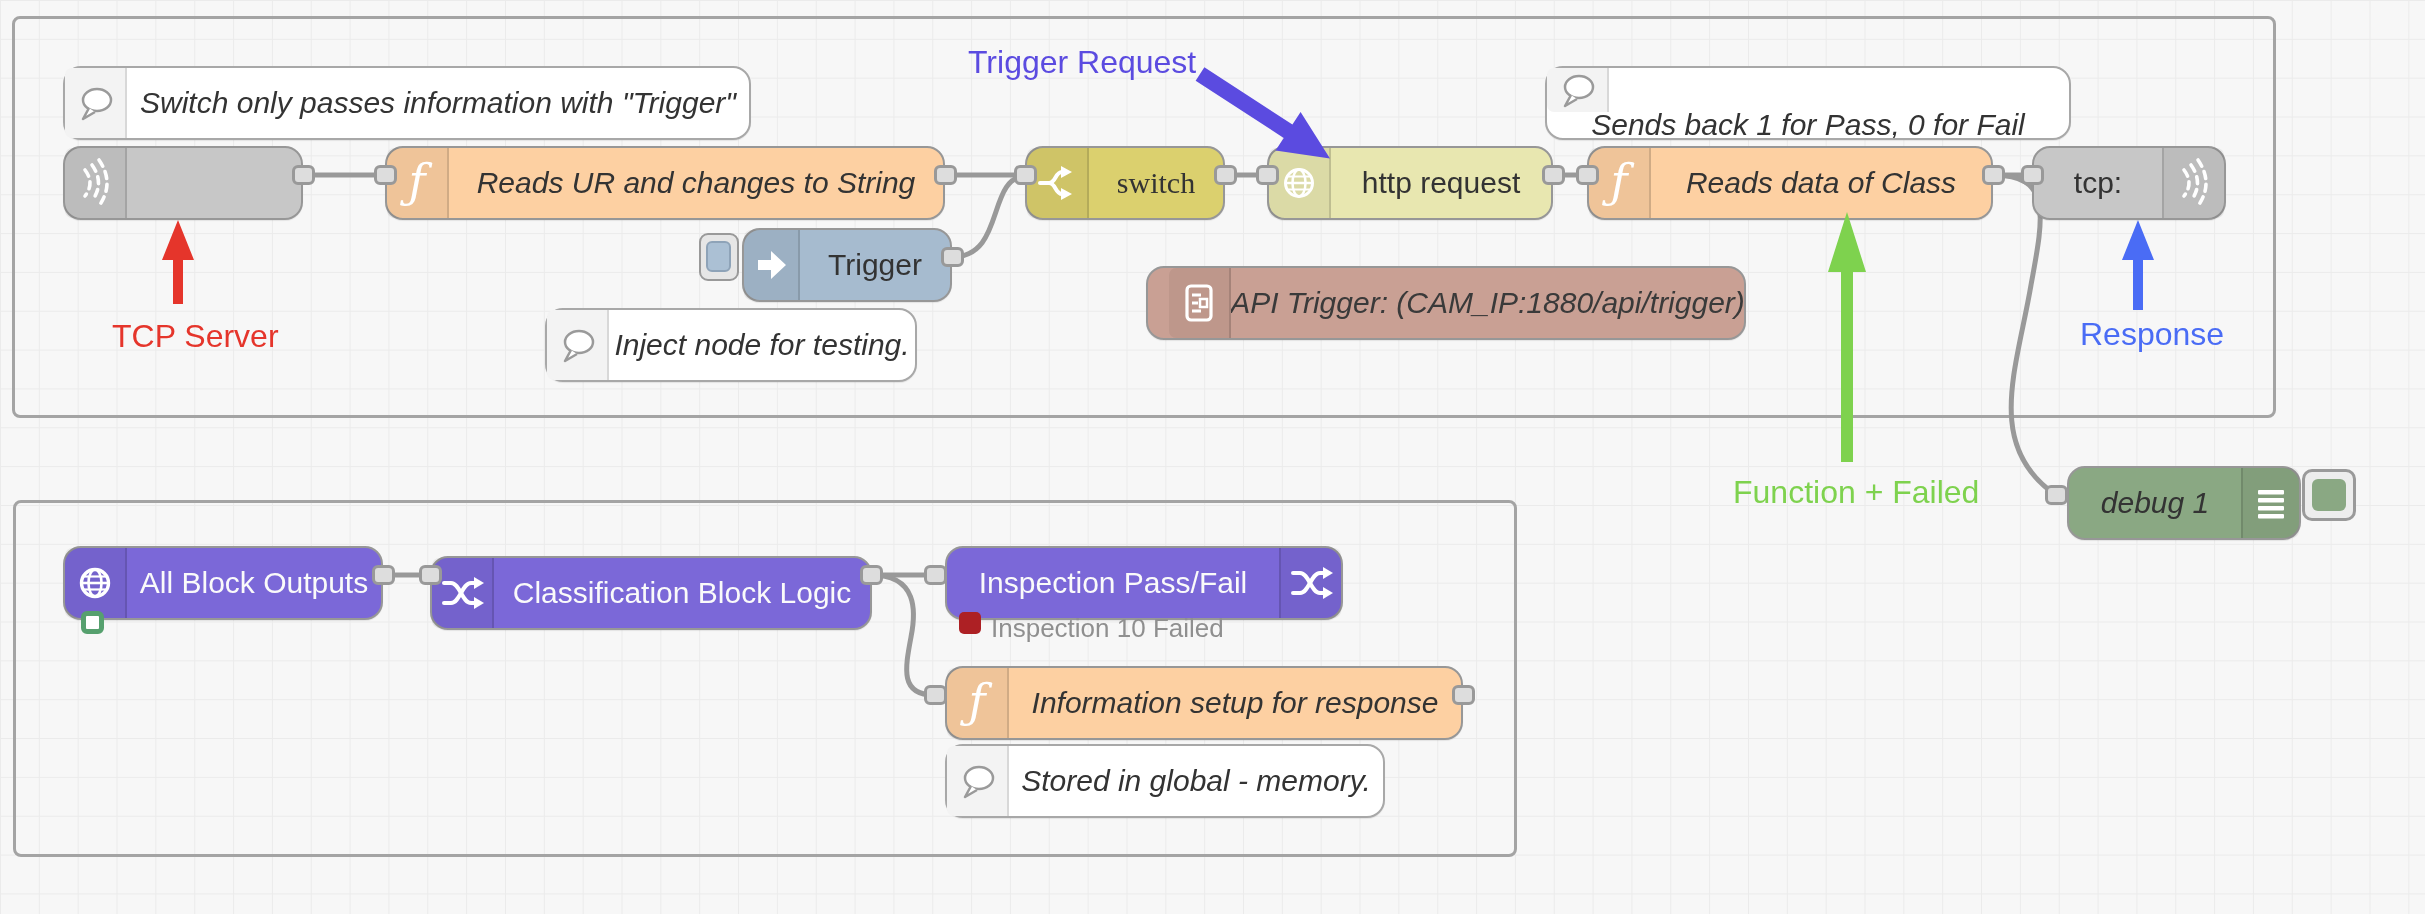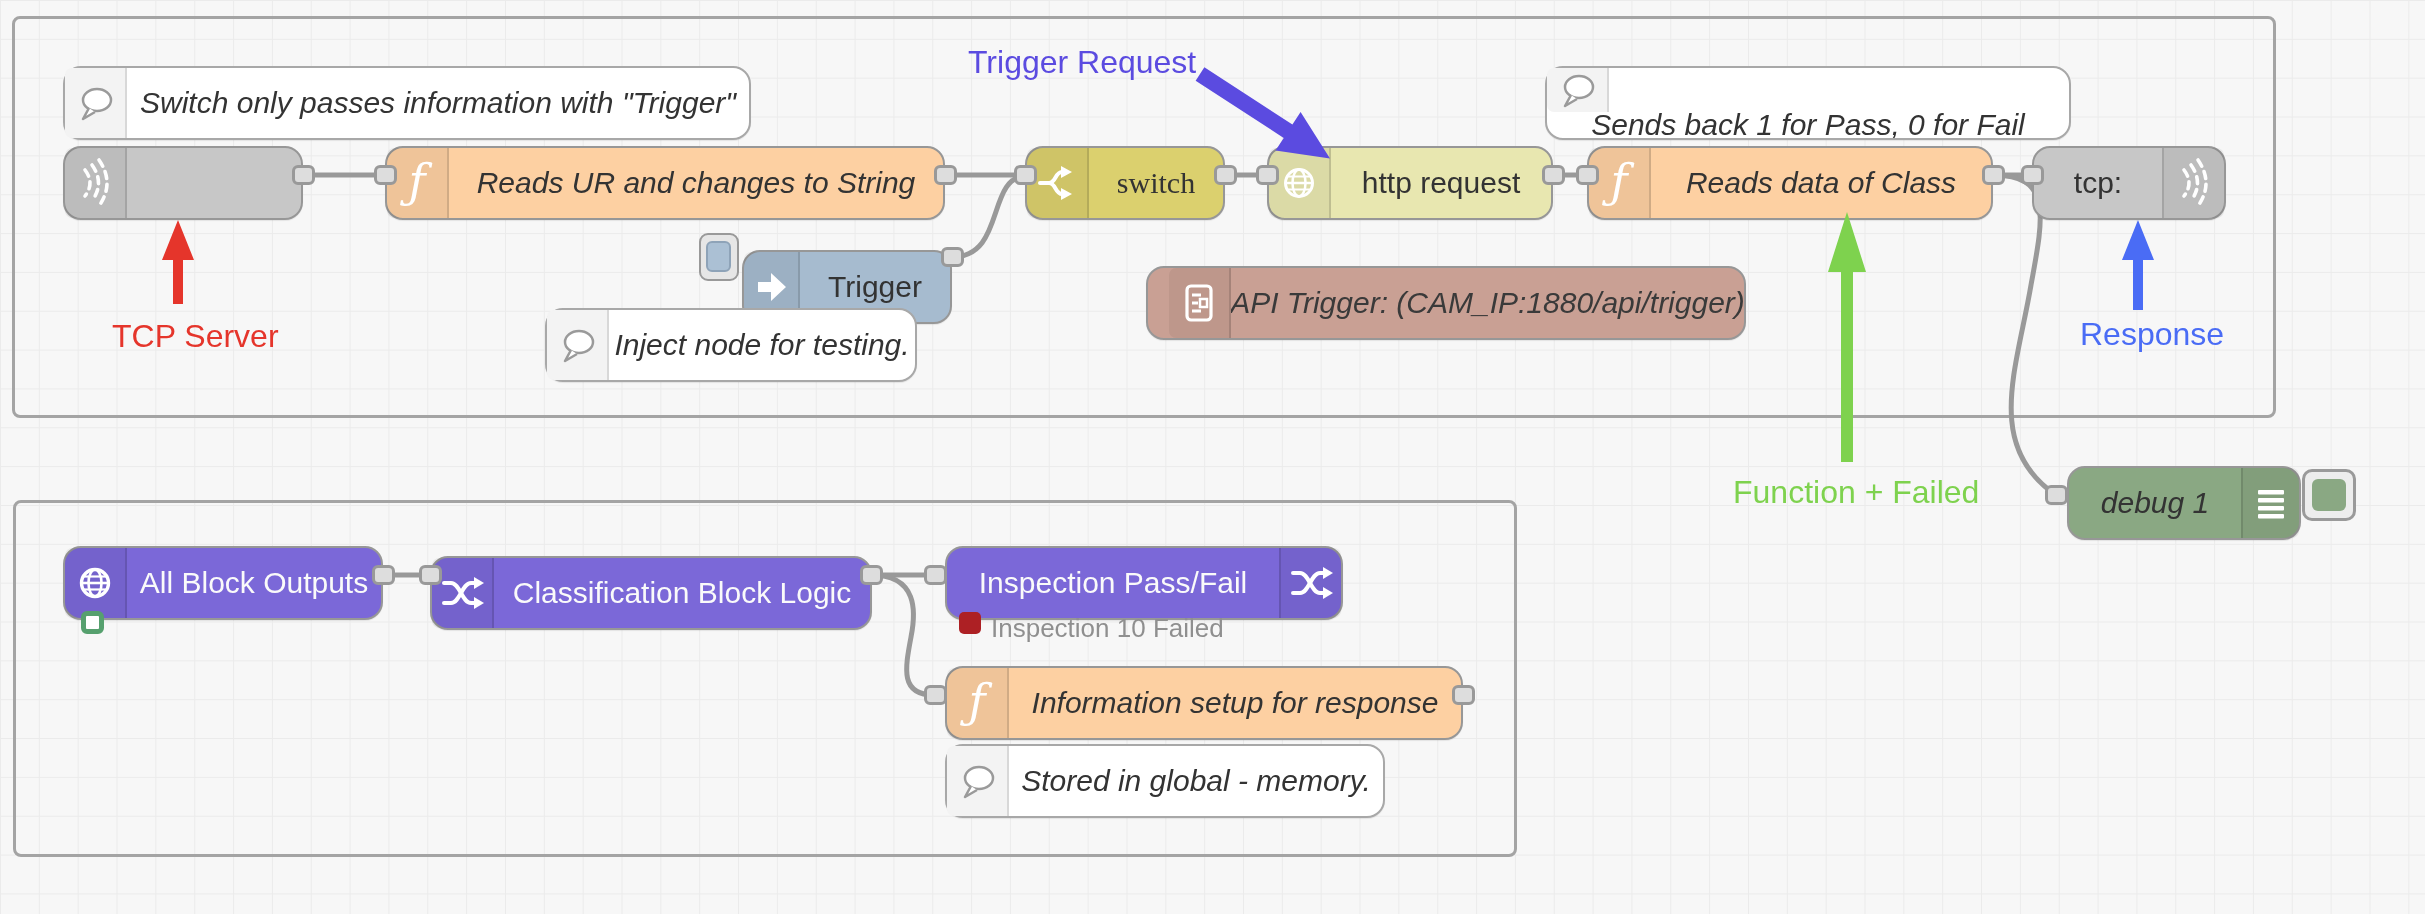--- a/index.html
+++ b/index.html
@@ -19,21 +19,21 @@
   .strip.sl{border-right:2px solid rgba(0,0,0,0.13);border-radius:7px 0 0 7px;}
   .strip.sr{border-left:2px solid rgba(0,0,0,0.13);border-radius:0 7px 7px 0;}
   .lbl{flex:1;display:flex;align-items:center;justify-content:center;padding:0 12px;white-space:nowrap;overflow:hidden;}
   .it{font-style:italic;}
   .comment{background:#ffffff;border-color:#a8a8a8;}
   .comment .strip{background:#f3f3f3;border-right-color:#d8d8d8;}
   .c-silver{background:#c7c7c7;}
   .c-func{background:#fdd0a2;}
   .c-switch{background:#dbd06e;font-family:Liberation Serif, serif;}
   .c-http{background:#e8e7b0;}
-  .c-inject{background:#a6bbcf;margin-top:22px;}
+  .c-inject{background:#a6bbcf;}
   .c-purple{background:#7b68d8;color:#fafafa;}
   .c-api{background:#c9a094;color:#3a3a3a;}
   .c-debug{background:#8aa883;}
   .port{position:absolute;width:23px;height:20px;background:#dddddd;border:3px solid #999;border-radius:6px;box-sizing:border-box;z-index:4;}
   .ann{position:absolute;font-size:32px;font-weight:500;z-index:7;white-space:nowrap;}
   .status-text{position:absolute;font-size:26px;color:#8f8f8f;z-index:3;white-space:nowrap;}
   .status-dot{position:absolute;box-sizing:border-box;z-index:3;}
   .inj-btn{position:absolute;width:40px;height:48px;background:#e6e6e6;border:2px solid #999;border-radius:9px;box-sizing:border-box;z-index:2;}
   .inj-btn-in{position:absolute;left:5px;top:6px;width:25px;height:31px;background:#abc0d4;border:2px solid #8ea3b8;border-radius:6px;box-sizing:border-box;}
   .dbg-btn{position:absolute;width:54px;height:52px;background:#ededed;border:3px solid #9a9a9a;border-radius:10px;box-sizing:border-box;z-index:2;display:flex;align-items:center;justify-content:center;}

